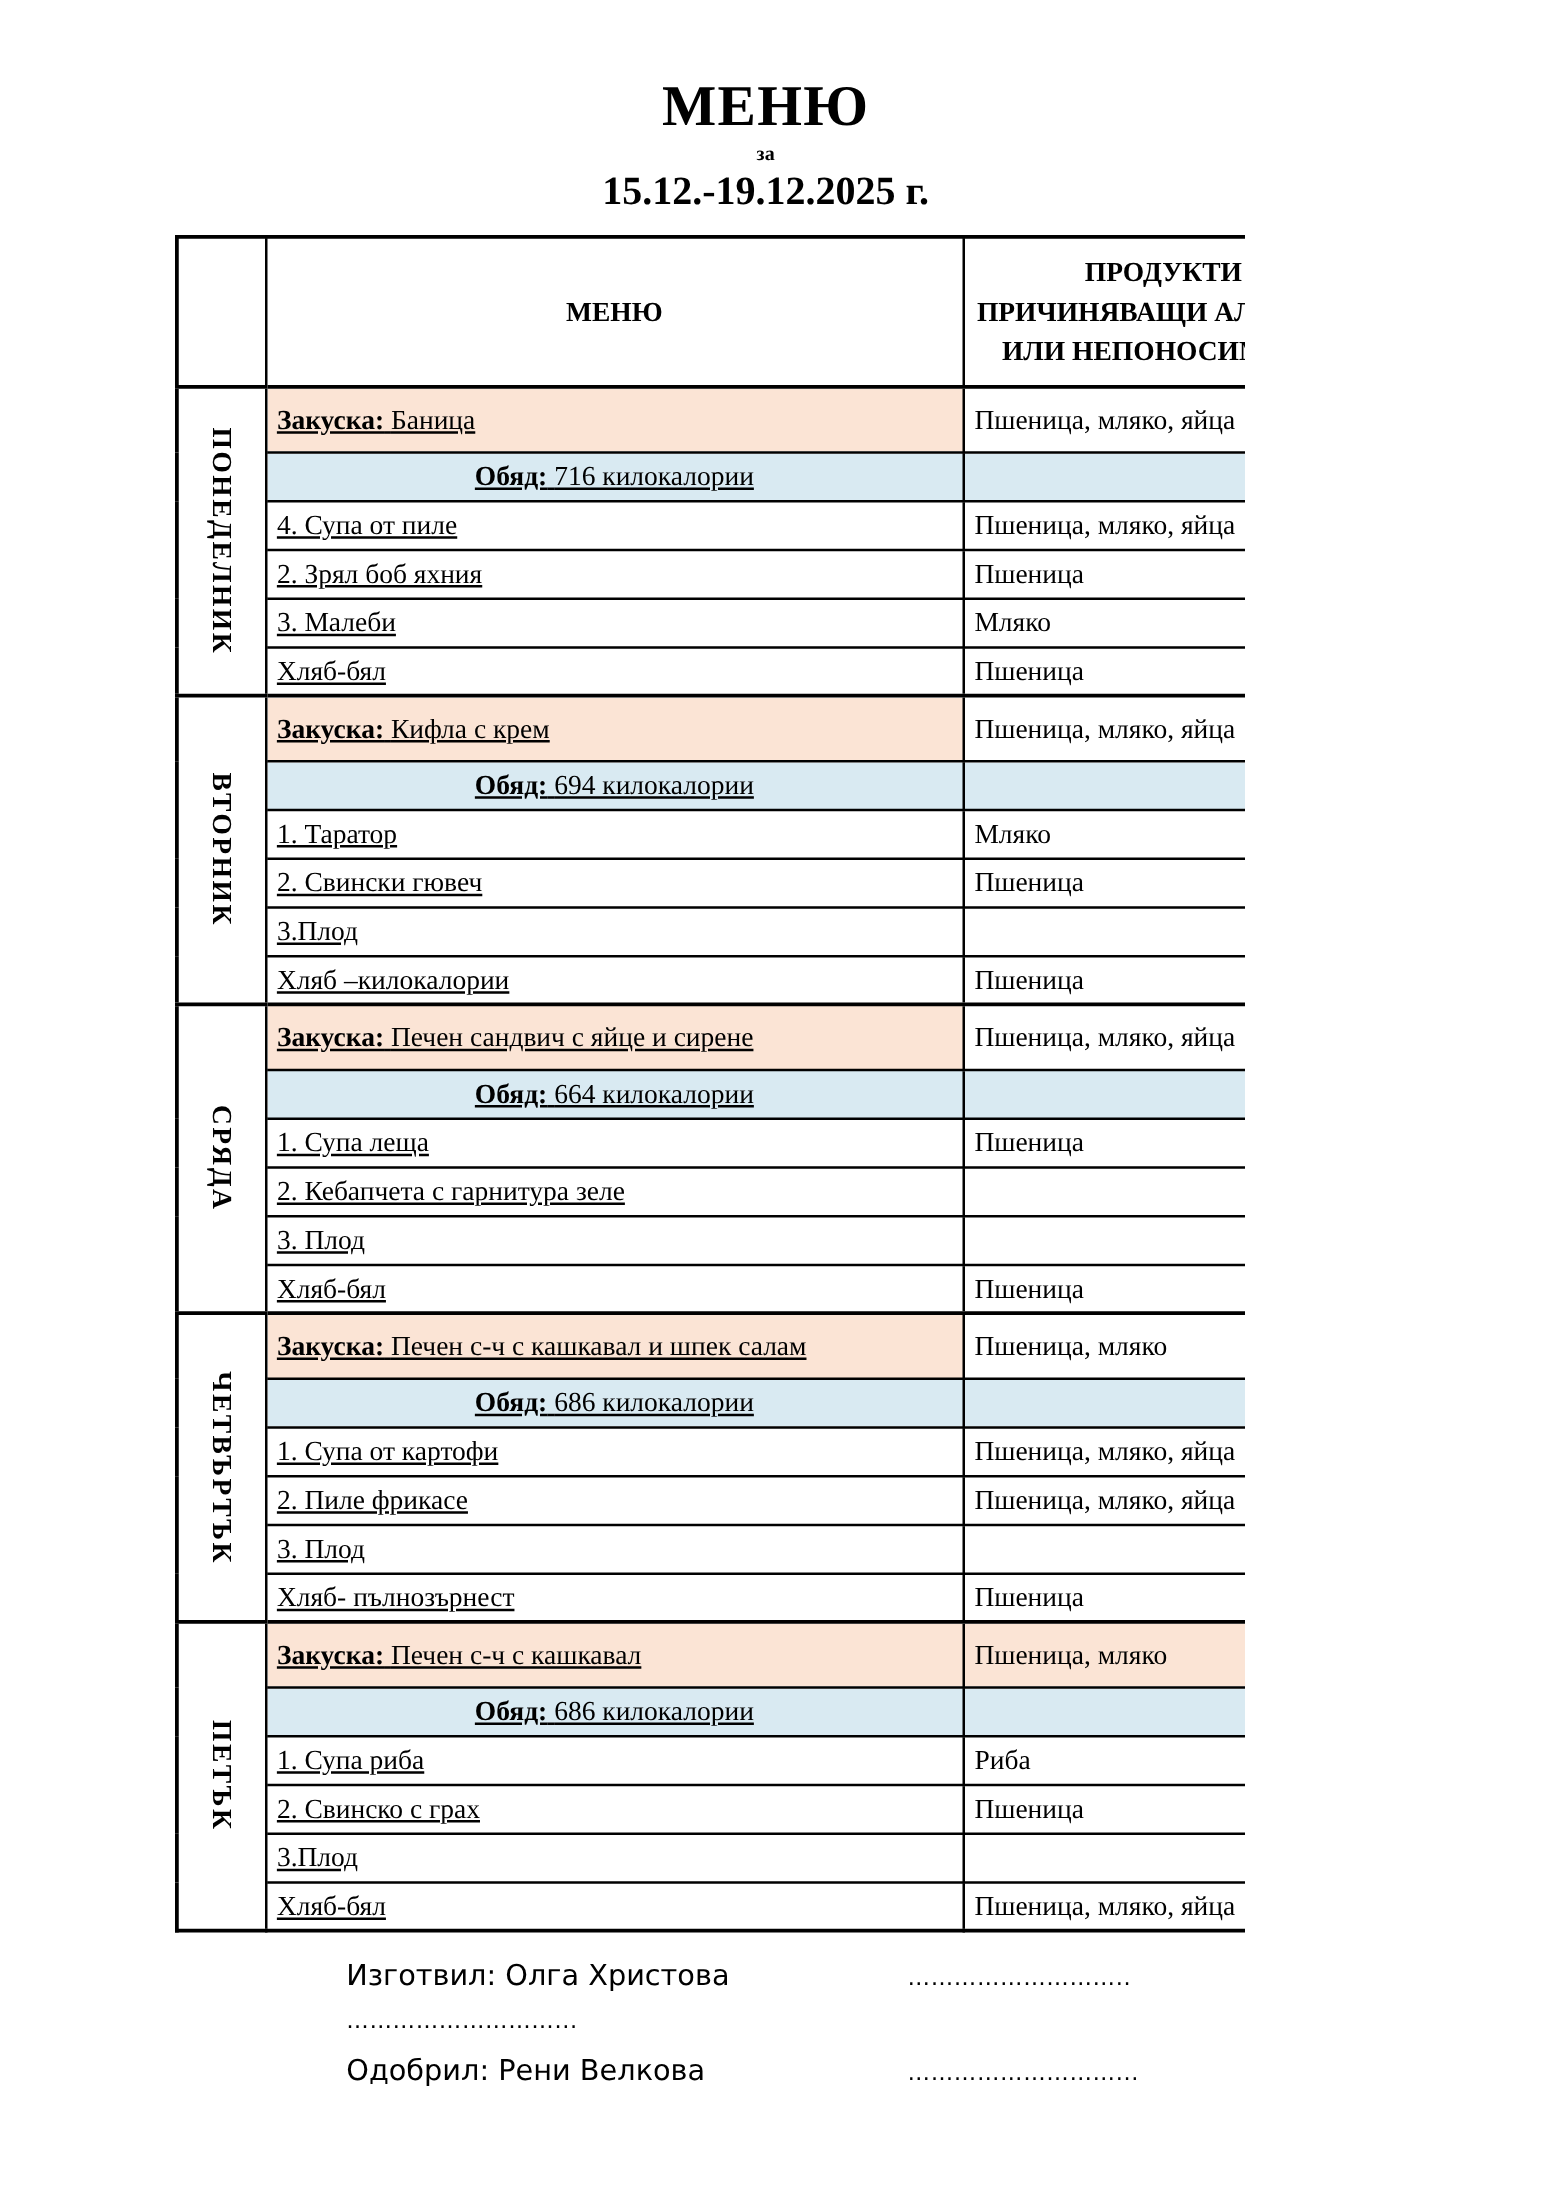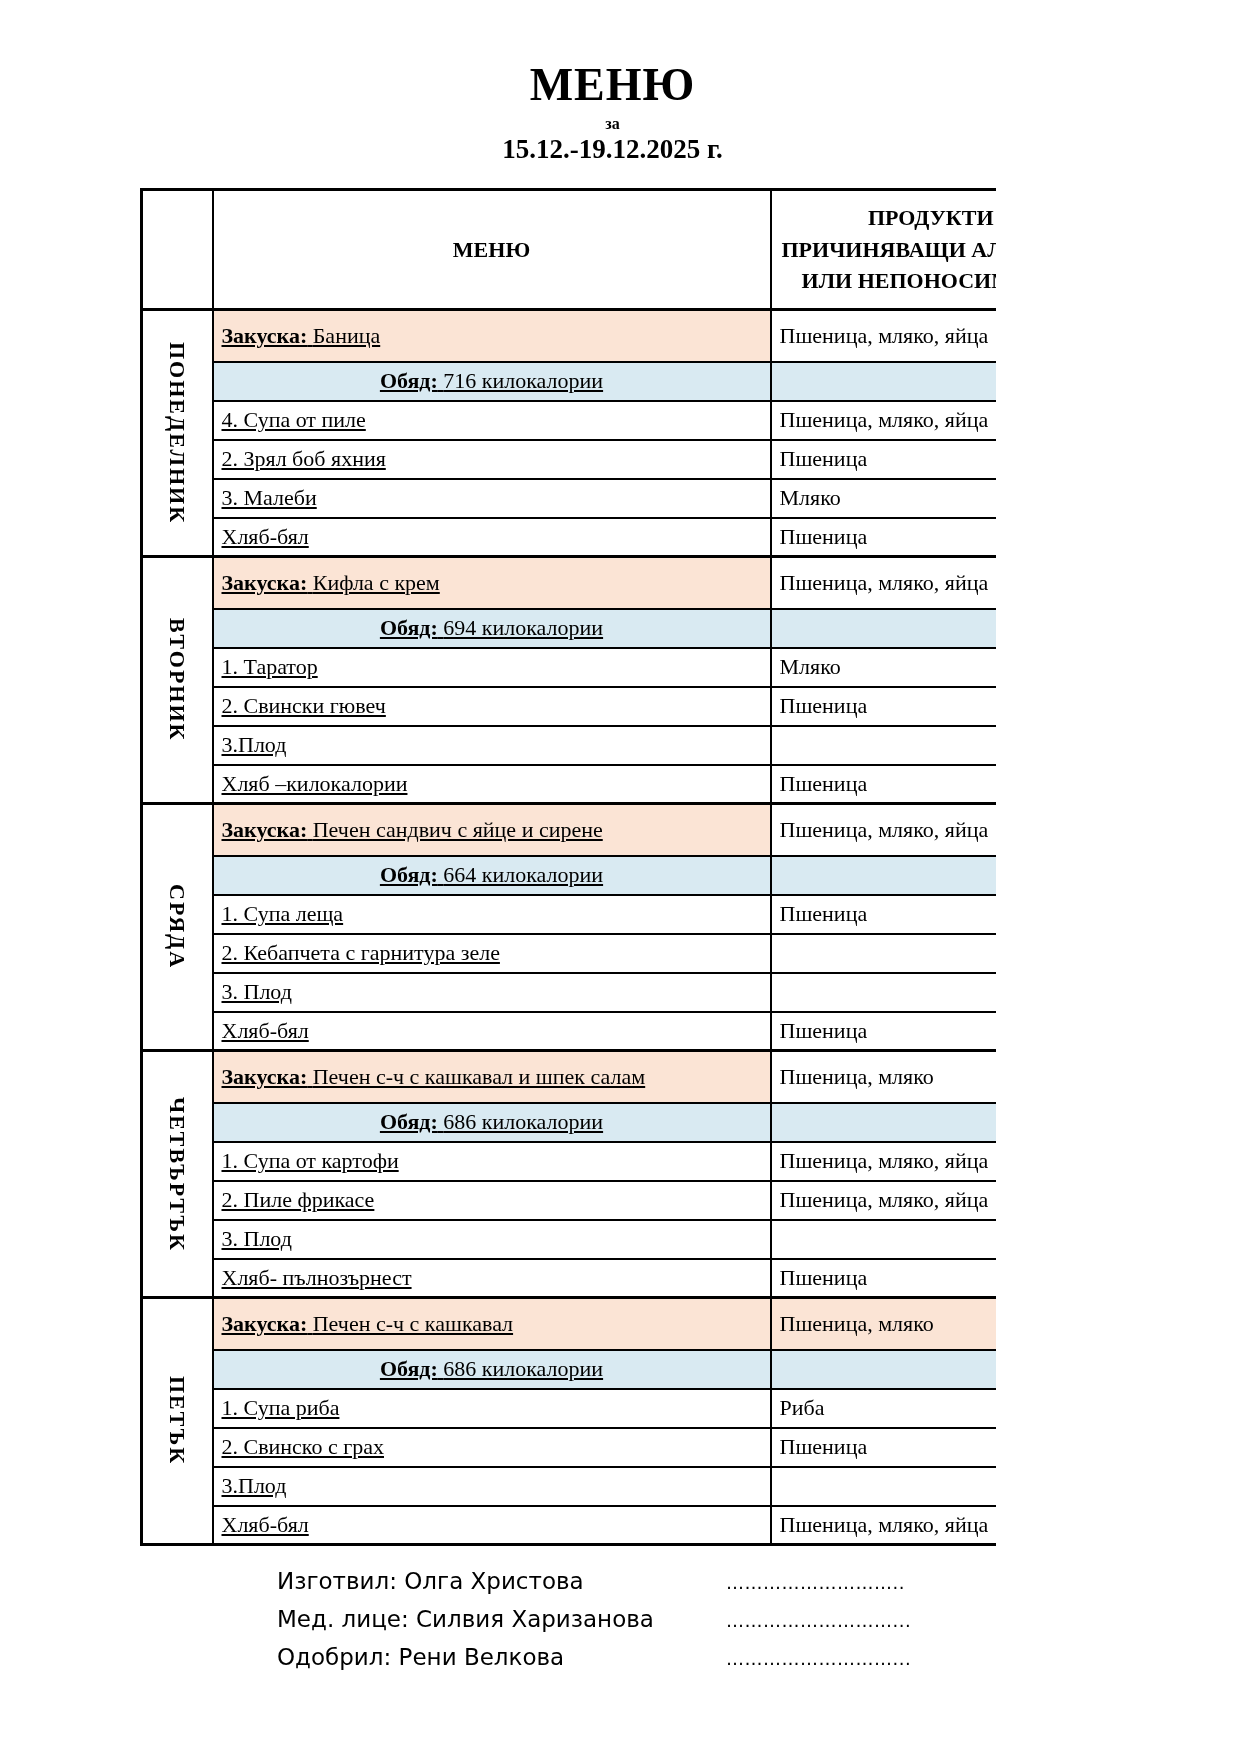--- a/index.html
+++ b/index.html
@@ -20,21 +20,21 @@
 
   
   .heading{
     position:absolute;top:60px;left:135px;width:955px;
     text-align:center;font-weight:bold;line-height:1.1;
   }
   .heading h1{
     margin:0;font-size:46px;letter-spacing:1px;font-weight:bold;
   }
   .heading .sub{font-size:16px;margin-top:4px;}
-  .heading .daterange{font-size:27px;margin-top:3px;}
+  .heading .daterange{font-size:32px;margin-top:3px;}
 
   
   table.menu-table{
     position:absolute;top:188px;left:140px;
     width:950px;
     border-collapse:collapse;table-layout:fixed;
     border:3px solid var(--line);
   }
   col.c-day{width:71px;}
   col.c-menu{width:558px;}
@@ -243,21 +243,20 @@
         </tr>
       </tbody>
   </table>
 
   <footer class="signatures">
     <div class="sig-row">
       <span class="sig-label">Изготвил: Олга Христова</span>
       <span class="sig-dots">………………………..</span>
     </div>
     <div class="sig-row">
-      <span class="sig-label">Мед. лице: Силвия Харизанова</span>
       <span class="sig-dots">………………………...</span>
     </div>
     <div class="sig-row">
       <span class="sig-label">Одобрил: Рени Велкова</span>
       <span class="sig-dots">………………………...</span>
     </div>
   </footer>
 
 </div>
 

